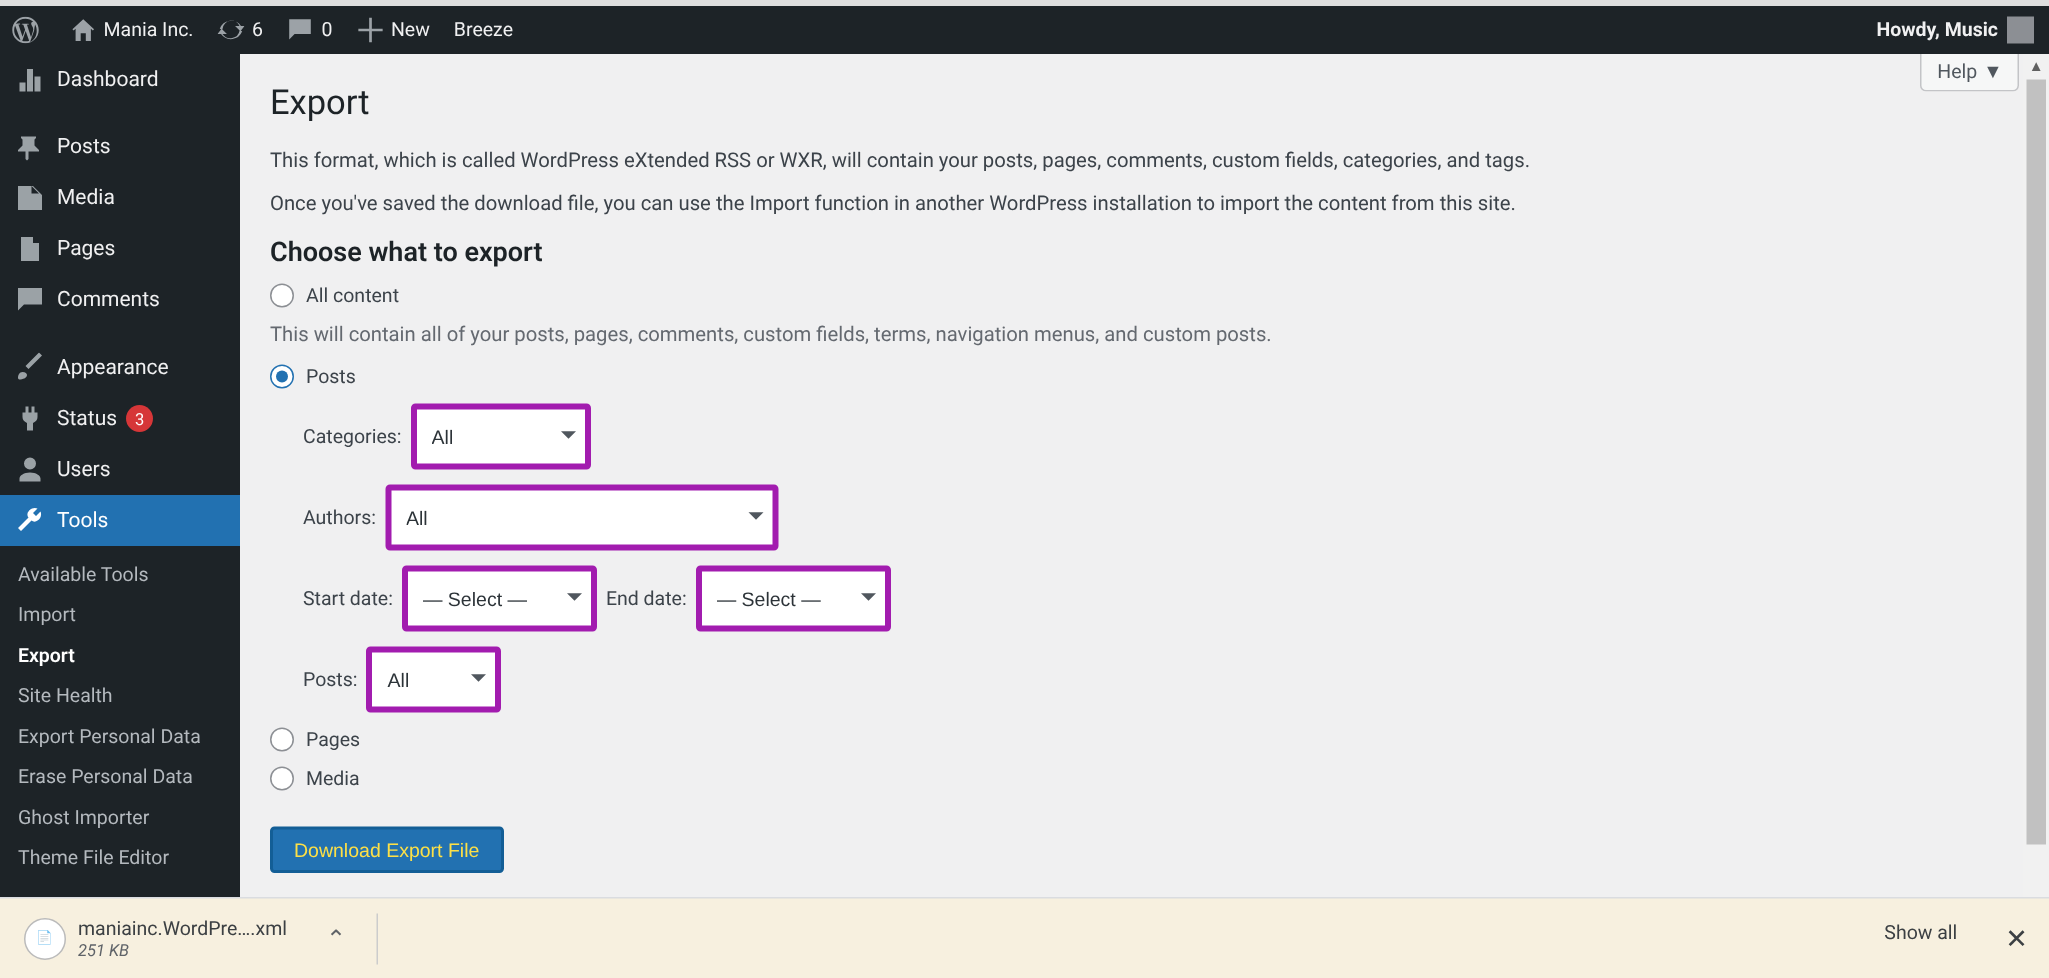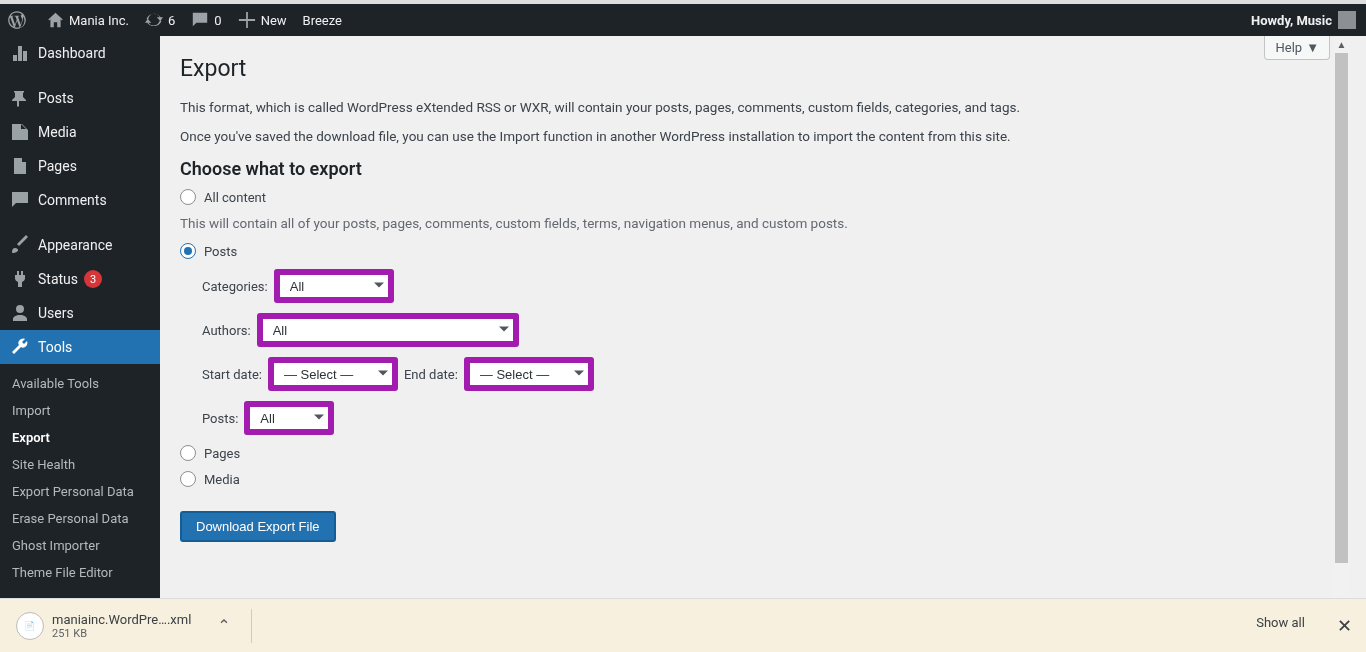--- a/index.html
+++ b/index.html
@@ -83,21 +83,21 @@
   cursor: pointer;
   font-size: 13px;
 }
 .submenu-item.current { color: #fff; font-weight: 600; }
 
 
 .main {
   position: absolute;
   top: 36px;
   left: 160px;
-  right: 16px;
+  right: 0;
   height: 562px;
   background: #f0f0f1;
   padding: 10px 4px 0 20px;
   overflow: hidden;
 }
 .help-tab {
   position: absolute;
   top: 0; right: 20px;
   background: #f6f7f7;
   border: 1px solid #c3c4c7;
@@ -124,40 +124,40 @@
   border-radius:50%; top:3px; left:3px;
 }
 .helper-text { color:#646970; margin: 6px 0 12px 0; font-size:13.5px; }
 
 .filters { margin-left: 22px; }
 .filter-row { display:flex; align-items:center; gap:6px; margin: 10px 0; }
 .filter-row label { font-size:13px; color:#3c434a; }
 select.wp {
   appearance:none;
   background: #fff;
-  border:6px solid #a21caf;
+  border:4px solid #a21caf;
   border-radius:3px;
-  height:34px;
+  height:44px;
   padding: 0 28px 0 10px;
   font-size:13px;
   color:#2c3338;
   position:relative;
 }
 .select-wrap { position:relative; display:inline-block; }
 .select-wrap::after {
   content:""; position:absolute; right:10px; top:50%; transform:translateY(-35%);
   border:5px solid transparent; border-top-color:#50575e;
   pointer-events:none;
 }
 .btn-primary {
   display:inline-block;
   padding: 6px 14px;
   background:#2271b1;
   border: 2px solid #135e96;
-  color:#ffffff;
+  color:#fde047;
   border-radius:3px;
   font-size:13px;
   cursor:pointer;
   margin-top: 14px;
 }
 
 
 .download-bar {
   position: absolute;
   left: 0; right: 0; bottom: 0;
@@ -177,21 +177,21 @@
   gap: 8px;
   cursor:pointer;
 }
 .dl-icon {
   width:28px; height:28px; border:1px solid #bbb; border-radius:14px;
   display:flex; align-items:center; justify-content:center;
   font-size:9px; color:#555; background:#fff;
 }
 .dl-text { display:flex; flex-direction:column; }
 .dl-filename { font-size:13px; color:#3c4043; }
-.dl-size { font-size:11px; color:#5f6368; }
+.dl-size { font-size:11px; color:#5f6368;font-style:italic; }
 .dl-chevron { margin-left: 18px; color:#5f6368; font-size:16px; }
 .dl-divider { width:1px; height:34px; background:#ccc; margin-left: 12px; }
 .dl-right { margin-left:auto; display:flex; gap:26px; }
 .dl-showall { color:#3c4043; font-size:13px; cursor:pointer; }
 .dl-close { color:#3c4043; font-size:18px; cursor:pointer; padding: 0 6px; }
 
 
 .vscroll {
   position:absolute; top: 0; right:0; width:17px; height: 598px;
   background:#f1f1f1;

